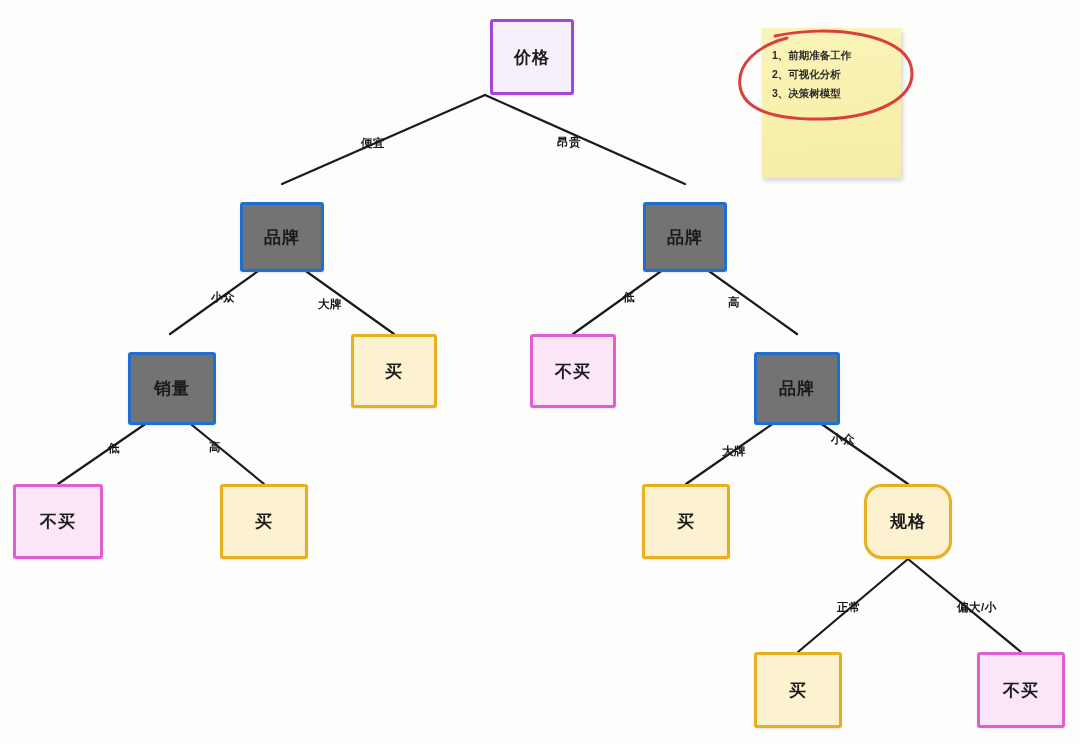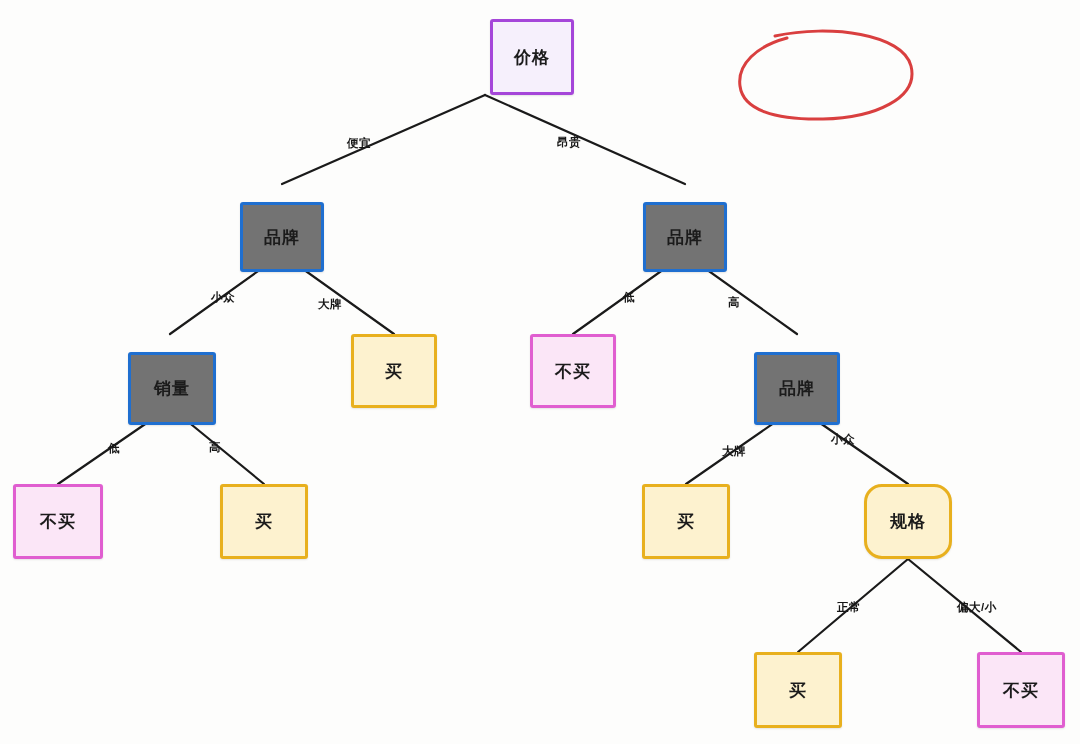--- a/index.html
+++ b/index.html
@@ -149,32 +149,39 @@
         <span>规格</span>
       </div>
       <div class="node buy" style="left: 754px; top: 652px; width: 88px; height: 76px;">
         <span>买</span>
       </div>
       <div class="node nobuy" style="left: 977px; top: 652px; width: 88px; height: 76px;">
         <span>不买</span>
       </div>
     </div>
   <div id="labels-layer">
-      <div class="elabel" style="left: 347px; top: 136px;">便宜</div>
+      <div class="elabel" style="left: 361px; top: 136px;">便宜</div>
       <div class="elabel" style="left: 557px; top: 135px;">昂贵</div>
       <div class="elabel" style="left: 211px; top: 290px;">小众</div>
       <div class="elabel" style="left: 318px; top: 297px;">大牌</div>
       <div class="elabel" style="left: 623px; top: 290px;">低</div>
       <div class="elabel" style="left: 728px; top: 295px;">高</div>
       <div class="elabel" style="left: 108px; top: 441px;">低</div>
       <div class="elabel" style="left: 209px; top: 440px;">高</div>
       <div class="elabel" style="left: 722px; top: 444px;">大牌</div>
       <div class="elabel" style="left: 831px; top: 432px;">小众</div>
       <div class="elabel" style="left: 837px; top: 600px; text-align: right;">正常</div>
       <div class="elabel" style="left: 941px; top: 600px; margin-left: 16px;">偏大/小</div>
     </div>
 
+  <div id="sticky">
+    <div id="sticky-lines">
+      <div class="sticky-line">1、前期准备工作</div>
+      <div class="sticky-line">2、可视化分析</div>
+      <div class="sticky-line">3、决策树模型</div>
+    </div>
+  </div>
 
   <svg id="scribble" viewBox="0 0 190 110" xmlns="http://www.w3.org/2000/svg">
     <path d="M 40 14 C 95 2, 168 12, 176 44 C 184 76, 140 96, 88 97 C 40 98, 8 88, 5 64 C 2 42, 22 24, 52 16" fill="none" stroke="#d93f3f" stroke-width="3" stroke-linecap="round"></path>
   </svg>
 
 </div>
 
 </body></html>

